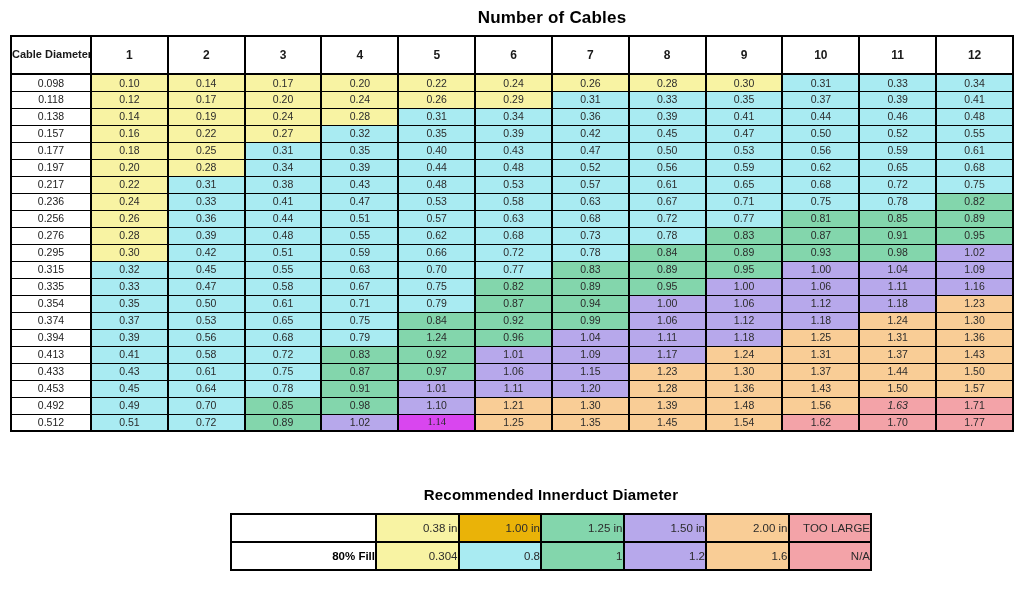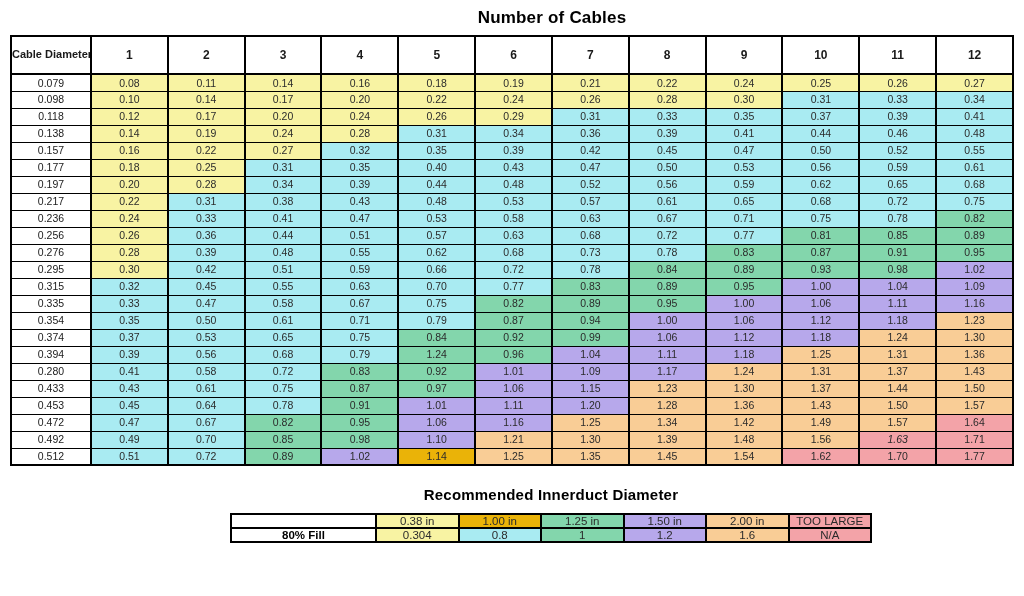--- a/index.html
+++ b/index.html
@@ -75,22 +75,22 @@
     letter-spacing: 0.2px;
   }
   .legend-table {
     width: 642px;
     border: 2px solid #000;
   }
   .legend-table td {
     border: 1px solid #000;
     border-left-width: 2px;
     border-right-width: 2px;
-    height: 14px;
-    text-align: center;
+    height: 28px;
+    text-align: right;
     vertical-align: middle;
     font-size: 11.5px;
     color: #2b2b2b;
     white-space: nowrap;
   }
   .legend-table tr.fill-row td { border-top-width: 2px; }
   .legend-table td.legend-label-cell { background: #ffffff; font-weight: bold; color: #000; }
   .legend-table col.label-col { width: 145px; }
 </style>
 </head>
@@ -128,35 +128,20 @@
           <th>7</th>
           <th>8</th>
           <th>9</th>
           <th>10</th>
           <th>11</th>
           <th>12</th>
         </tr>
     </thead>
     <tbody id="main-body">
         <tr>
-          <td class="diam">0.079</td>
-          <td style="background: rgb(248, 243, 163);">0.08</td>
-          <td style="background: rgb(248, 243, 163);">0.11</td>
-          <td style="background: rgb(248, 243, 163);">0.14</td>
-          <td style="background: rgb(248, 243, 163);">0.16</td>
-          <td style="background: rgb(248, 243, 163);">0.18</td>
-          <td style="background: rgb(248, 243, 163);">0.19</td>
-          <td style="background: rgb(248, 243, 163);">0.21</td>
-          <td style="background: rgb(248, 243, 163);">0.22</td>
-          <td style="background: rgb(248, 243, 163);">0.24</td>
-          <td style="background: rgb(248, 243, 163);">0.25</td>
-          <td style="background: rgb(248, 243, 163);">0.26</td>
-          <td style="background: rgb(248, 243, 163);">0.27</td>
-        </tr>
-        <tr>
           <td class="diam">0.098</td>
           <td style="background: rgb(248, 243, 163);">0.10</td>
           <td style="background: rgb(248, 243, 163);">0.14</td>
           <td style="background: rgb(248, 243, 163);">0.17</td>
           <td style="background: rgb(248, 243, 163);">0.20</td>
           <td style="background: rgb(248, 243, 163);">0.22</td>
           <td style="background: rgb(248, 243, 163);">0.24</td>
           <td style="background: rgb(248, 243, 163);">0.26</td>
           <td style="background: rgb(248, 243, 163);">0.28</td>
           <td style="background: rgb(248, 243, 163);">0.30</td>
@@ -383,21 +368,21 @@
           <td style="background: rgb(131, 214, 172);">1.24</td>
           <td style="background: rgb(131, 214, 172);">0.96</td>
           <td style="background: rgb(183, 168, 235);">1.04</td>
           <td style="background: rgb(183, 168, 235);">1.11</td>
           <td style="background: rgb(183, 168, 235);">1.18</td>
           <td style="background: rgb(249, 205, 150);">1.25</td>
           <td style="background: rgb(249, 205, 150);">1.31</td>
           <td style="background: rgb(249, 205, 150);">1.36</td>
         </tr>
         <tr>
-          <td class="diam">0.280</td>
+          <td class="diam">0.413</td>
           <td style="background: rgb(169, 235, 242);">0.41</td>
           <td style="background: rgb(169, 235, 242);">0.58</td>
           <td style="background: rgb(169, 235, 242);">0.72</td>
           <td style="background: rgb(131, 214, 172);">0.83</td>
           <td style="background: rgb(131, 214, 172);">0.92</td>
           <td style="background: rgb(183, 168, 235);">1.01</td>
           <td style="background: rgb(183, 168, 235);">1.09</td>
           <td style="background: rgb(183, 168, 235);">1.17</td>
           <td style="background: rgb(249, 205, 150);">1.24</td>
           <td style="background: rgb(249, 205, 150);">1.31</td>
@@ -428,56 +413,41 @@
           <td style="background: rgb(183, 168, 235);">1.01</td>
           <td style="background: rgb(183, 168, 235);">1.11</td>
           <td style="background: rgb(183, 168, 235);">1.20</td>
           <td style="background: rgb(249, 205, 150);">1.28</td>
           <td style="background: rgb(249, 205, 150);">1.36</td>
           <td style="background: rgb(249, 205, 150);">1.43</td>
           <td style="background: rgb(249, 205, 150);">1.50</td>
           <td style="background: rgb(249, 205, 150);">1.57</td>
         </tr>
         <tr>
-          <td class="diam">0.472</td>
-          <td style="background: rgb(169, 235, 242);">0.47</td>
-          <td style="background: rgb(169, 235, 242);">0.67</td>
-          <td style="background: rgb(131, 214, 172);">0.82</td>
-          <td style="background: rgb(131, 214, 172);">0.95</td>
-          <td style="background: rgb(183, 168, 235);">1.06</td>
-          <td style="background: rgb(183, 168, 235);">1.16</td>
-          <td style="background: rgb(249, 205, 150);">1.25</td>
-          <td style="background: rgb(249, 205, 150);">1.34</td>
-          <td style="background: rgb(249, 205, 150);">1.42</td>
-          <td style="background: rgb(249, 205, 150);">1.49</td>
-          <td style="background: rgb(249, 205, 150);">1.57</td>
-          <td style="background: rgb(243, 163, 168);">1.64</td>
-        </tr>
-        <tr>
           <td class="diam">0.492</td>
           <td style="background: rgb(169, 235, 242);">0.49</td>
           <td style="background: rgb(169, 235, 242);">0.70</td>
           <td style="background: rgb(131, 214, 172);">0.85</td>
           <td style="background: rgb(131, 214, 172);">0.98</td>
           <td style="background: rgb(183, 168, 235);">1.10</td>
           <td style="background: rgb(249, 205, 150);">1.21</td>
           <td style="background: rgb(249, 205, 150);">1.30</td>
           <td style="background: rgb(249, 205, 150);">1.39</td>
           <td style="background: rgb(249, 205, 150);">1.48</td>
           <td style="background: rgb(249, 205, 150);">1.56</td>
           <td style="background: rgb(243, 163, 168); font-style: italic;">1.63</td>
           <td style="background: rgb(243, 163, 168);">1.71</td>
         </tr>
         <tr>
           <td class="diam">0.512</td>
           <td style="background: rgb(169, 235, 242);">0.51</td>
           <td style="background: rgb(169, 235, 242);">0.72</td>
           <td style="background: rgb(131, 214, 172);">0.89</td>
           <td style="background: rgb(183, 168, 235);">1.02</td>
-          <td style="background: #eab308;">1.14</td>
+          <td style="background: #d946ef; font-family: Liberation Serif, serif;">1.14</td>
           <td style="background: rgb(249, 205, 150);">1.25</td>
           <td style="background: rgb(249, 205, 150);">1.35</td>
           <td style="background: rgb(249, 205, 150);">1.45</td>
           <td style="background: rgb(249, 205, 150);">1.54</td>
           <td style="background: rgb(243, 163, 168);">1.62</td>
           <td style="background: rgb(243, 163, 168);">1.70</td>
           <td style="background: rgb(243, 163, 168);">1.77</td>
         </tr>
       </tbody>
   </table>

